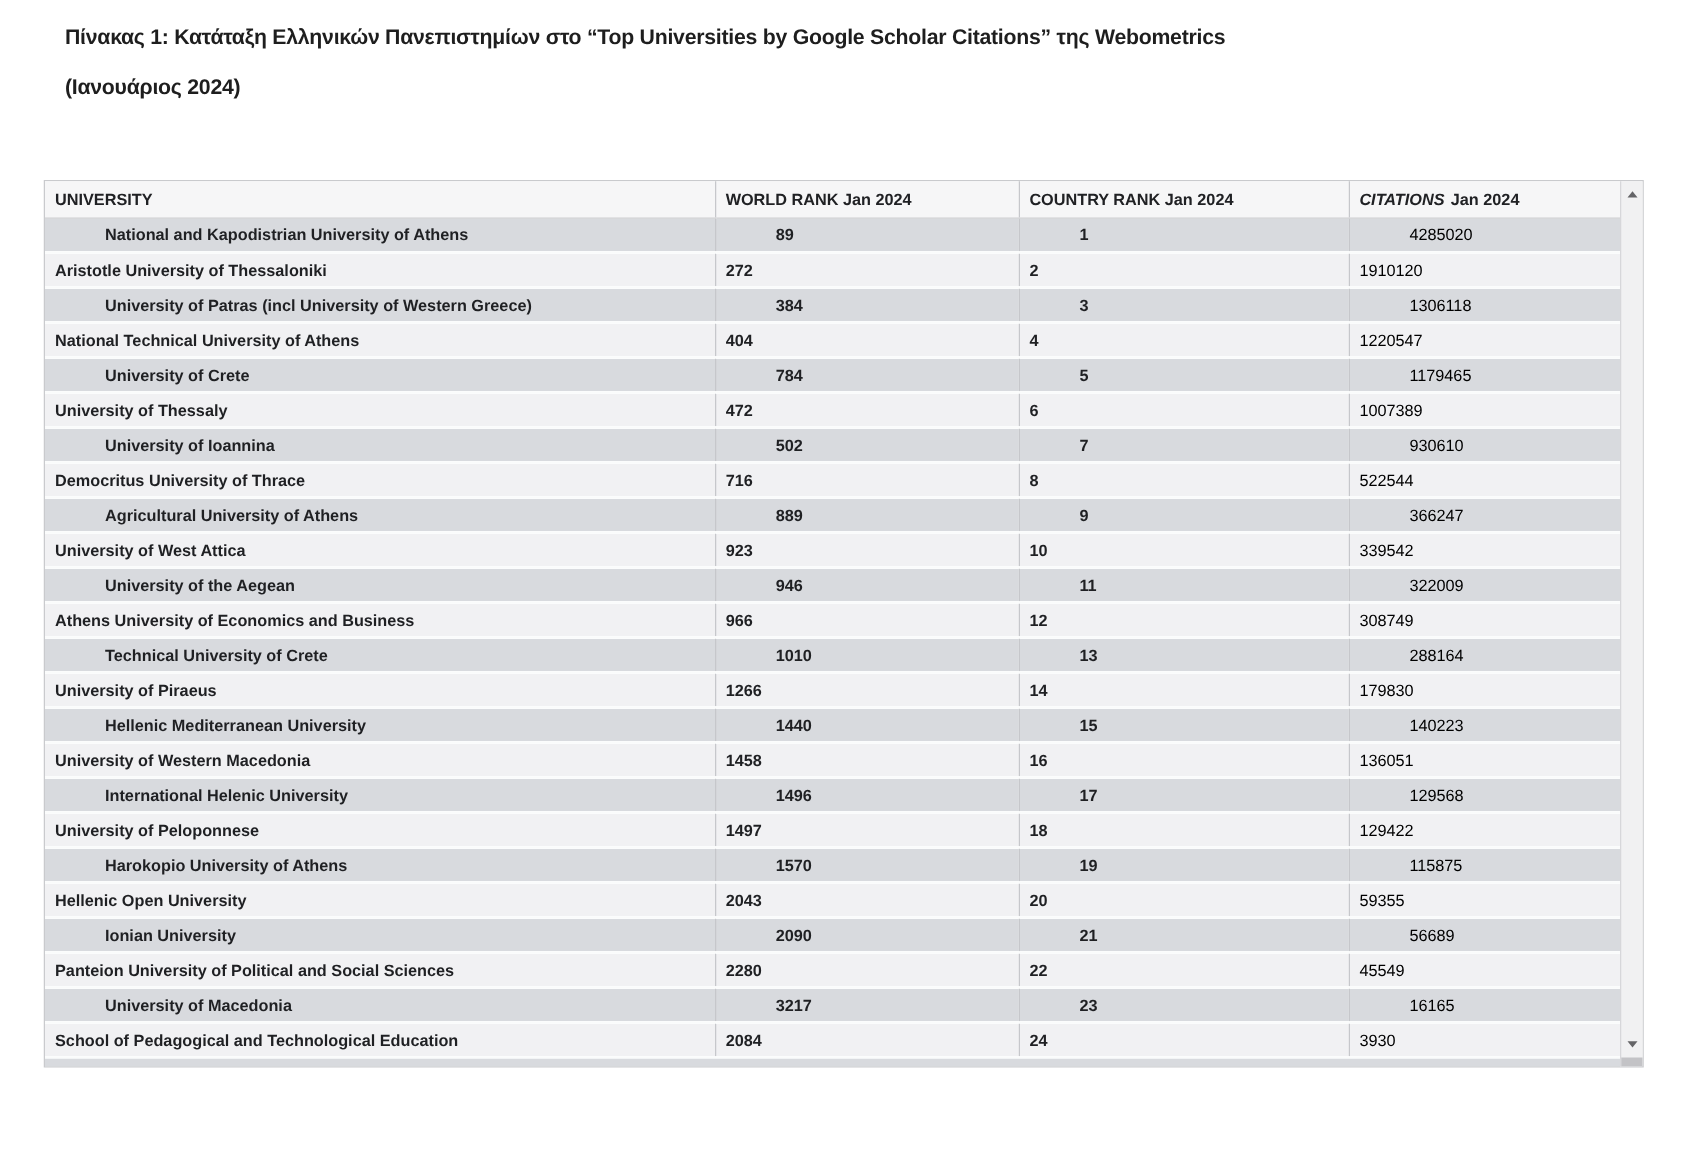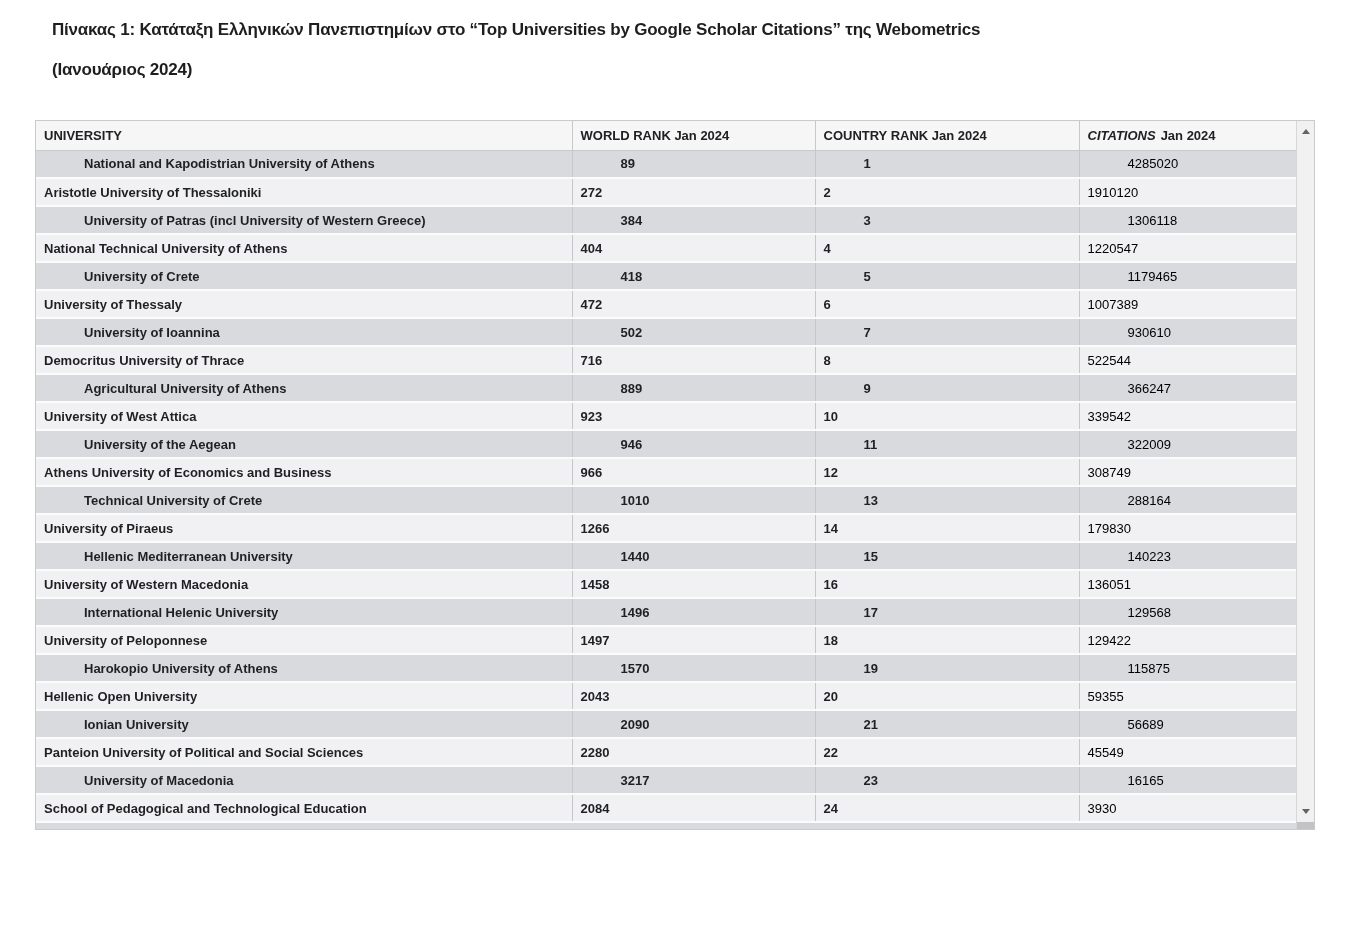--- a/index.html
+++ b/index.html
@@ -20,21 +20,21 @@
     font-weight: 700;
     color: #1e1e1e;
     line-height: 40px;
     letter-spacing: -0.2px;
   }
   .title-line { display: block; white-space: nowrap; }
 
   .table-wrap {
     position: absolute;
     left: 35px;
-    top: 120px;
+    top: 144px;
     width: 1280px;
     border: 1px solid #c9cacd;
     background: #ffffff;
   }
   table.rank-table {
     border-collapse: collapse;
     table-layout: fixed;
     width: 1261px;
   }
   col.c-uni     { width: 536px; }
@@ -174,21 +174,21 @@
             <td class="cell-citations">1306118</td>
           </tr>
           <tr class="even">
             <td class="cell-university">National Technical University of Athens</td>
             <td class="cell-world-rank">404</td>
             <td class="cell-country-rank">4</td>
             <td class="cell-citations">1220547</td>
           </tr>
           <tr class="odd">
             <td class="cell-university">University of Crete</td>
-            <td class="cell-world-rank">418</td>
+            <td class="cell-world-rank">784</td>
             <td class="cell-country-rank">5</td>
             <td class="cell-citations">1179465</td>
           </tr>
           <tr class="even">
             <td class="cell-university">University of Thessaly</td>
             <td class="cell-world-rank">472</td>
             <td class="cell-country-rank">6</td>
             <td class="cell-citations">1007389</td>
           </tr>
           <tr class="odd">

